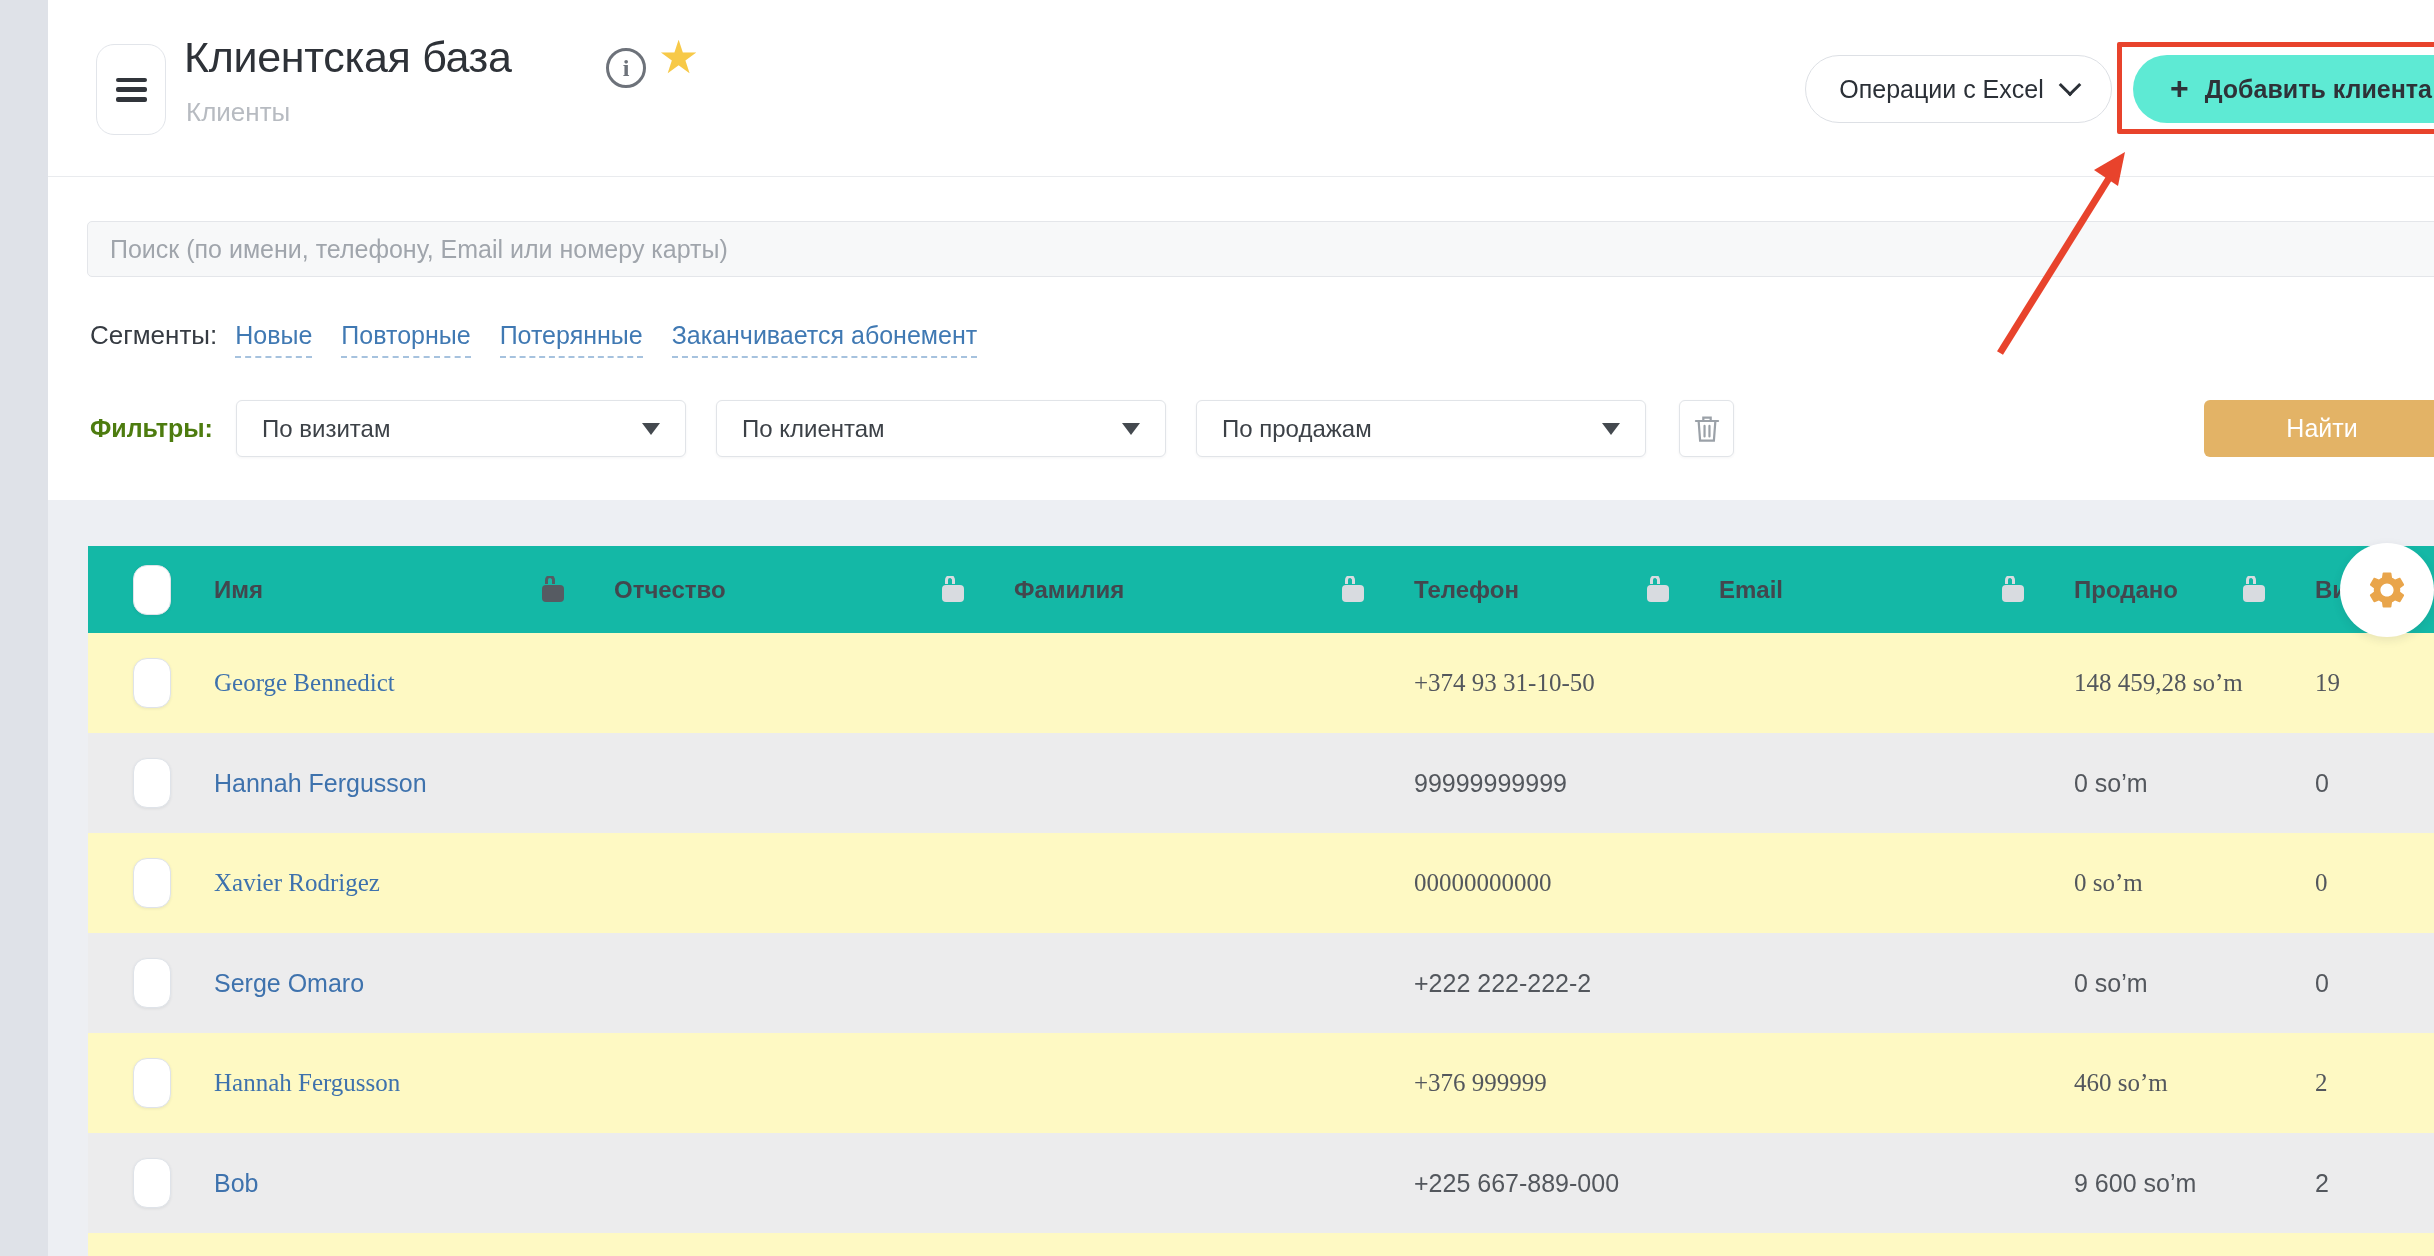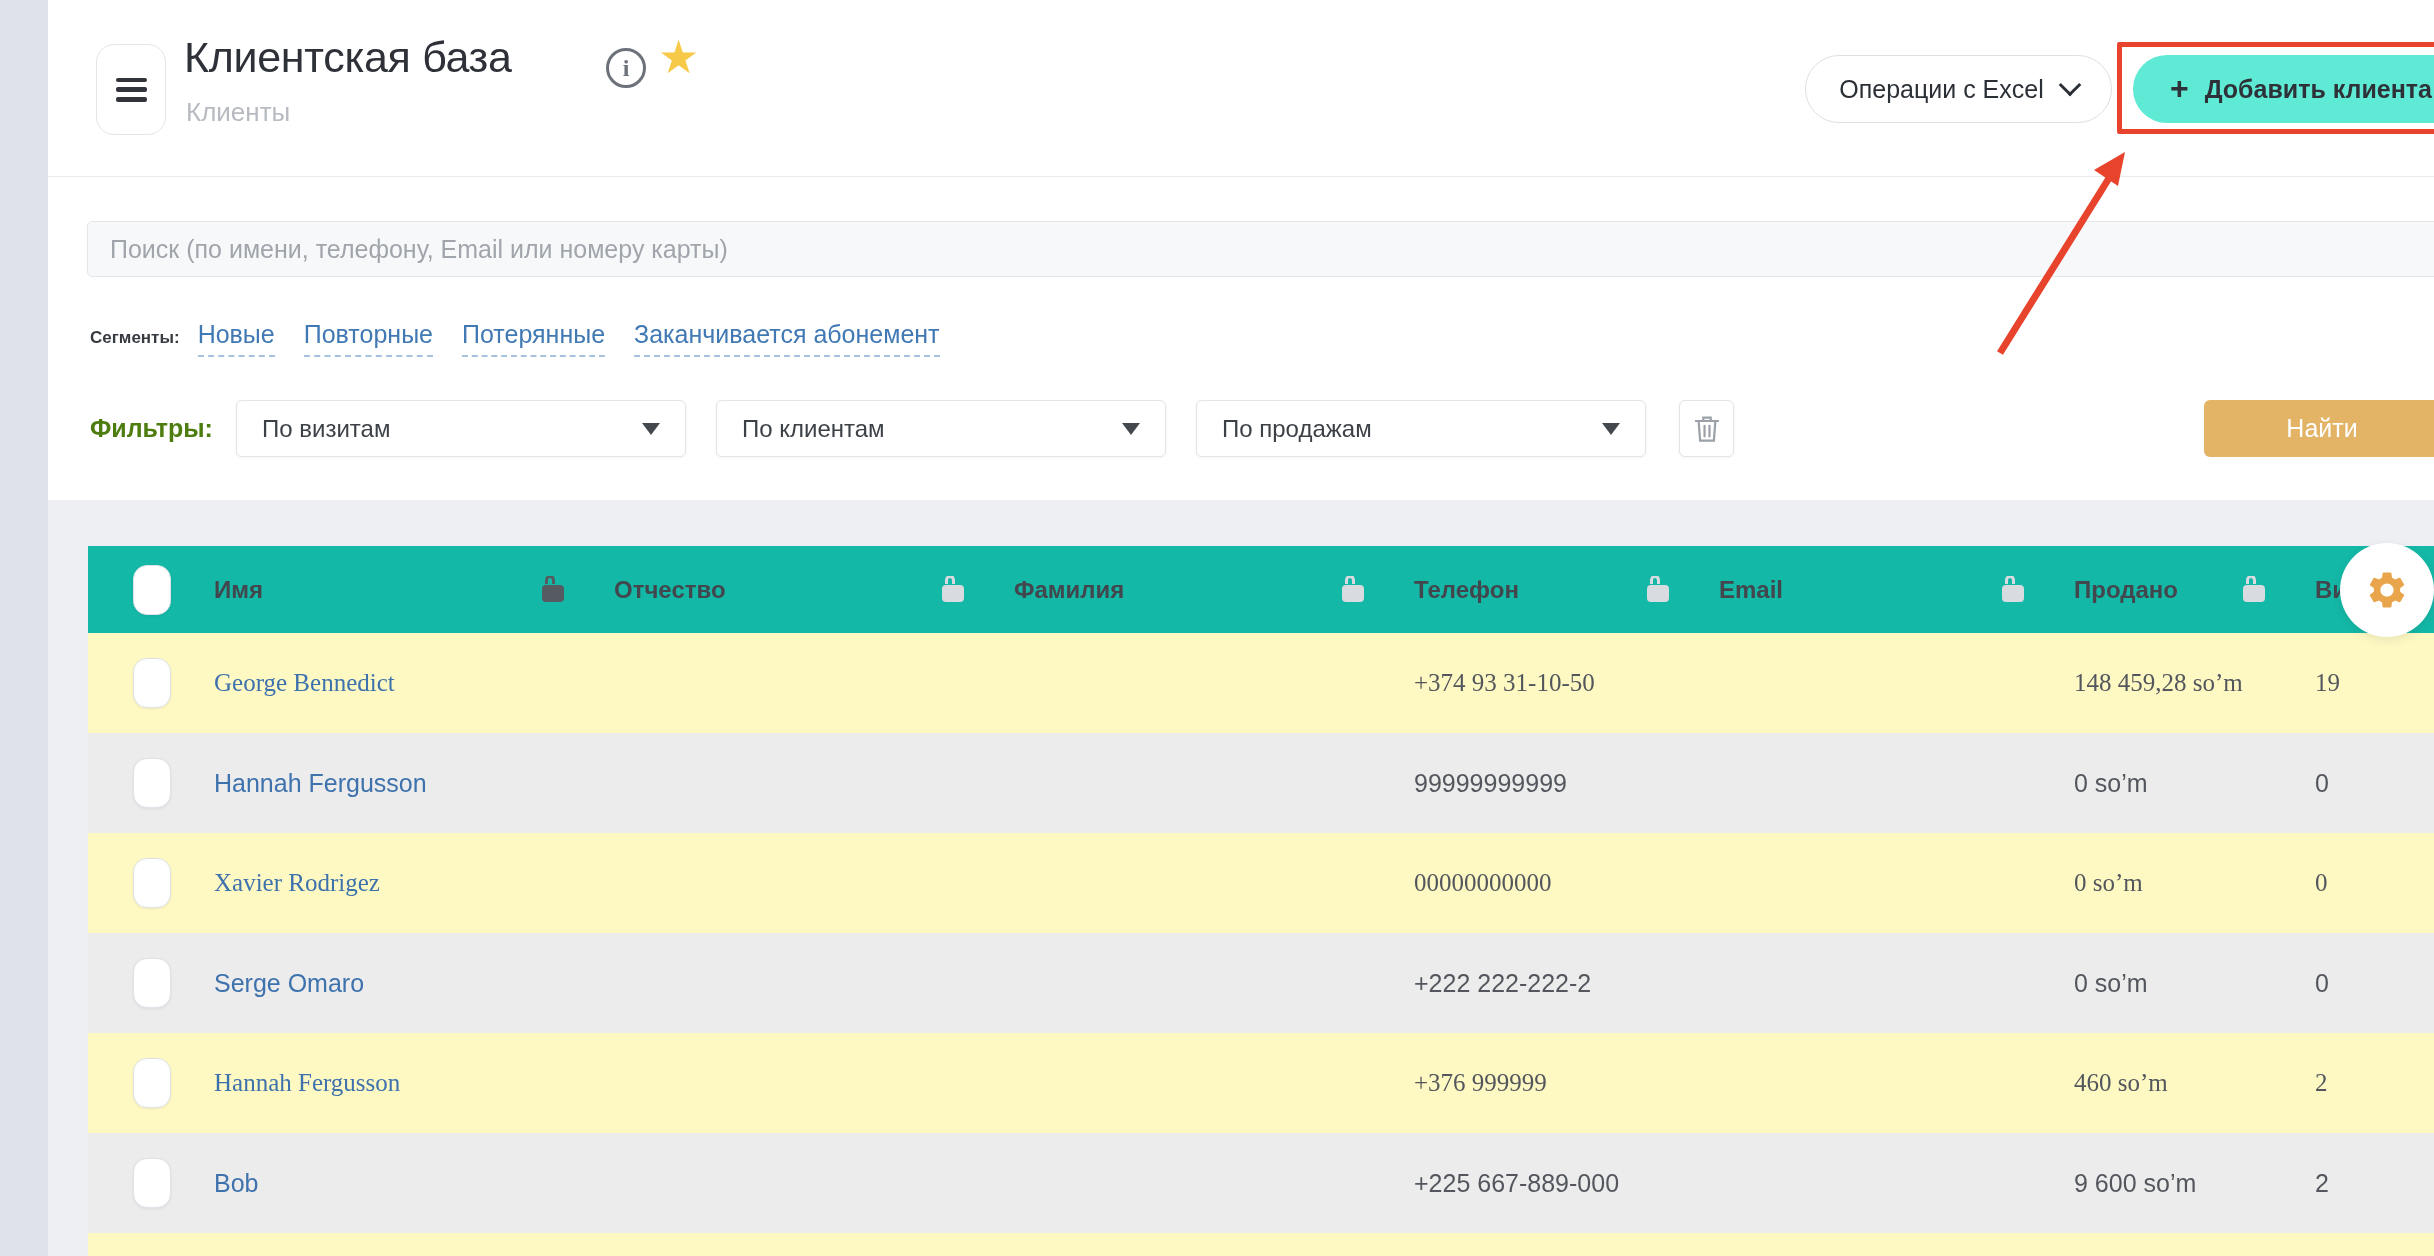--- a/index.html
+++ b/index.html
@@ -26,21 +26,21 @@
 
   
   .red-rect { position:absolute; left:2069px; top:42px; width:360px; height:92px; box-sizing:border-box; border:5px solid #e8432c; border-radius:2px; z-index:20; pointer-events:none; }
   .red-arrow { position:absolute; left:1935px; top:140px; z-index:20; pointer-events:none; }
 
   
   .search-input { position:absolute; left:39px; top:221px; width:2352px; height:56px; box-sizing:border-box; background:#f7f8f9; border:1px solid #e4e6ea; border-radius:5px; padding:0 22px; font-size:25px; color:#3a3f45; font-family:"Liberation Sans", sans-serif; outline:none; }
   .search-input::placeholder { color:#a0a5ac; }
 
   .segments { position:absolute; left:42px; top:320px; display:flex; align-items:baseline; }
-  .segments-label { font-size:17px; font-weight:700; color:#363b42; margin-right:18px; }
+  .segments-label { font-size:26px; font-weight:400; color:#363b42; margin-right:18px; }
   .segments-links { display:flex; gap:29px; }
   .segment-link { font-size:25px; color:#4079b3; border-bottom:2px dashed #a6c2de; padding-bottom:6px; cursor:pointer; white-space:nowrap; }
 
   .filters { position:absolute; left:42px; top:400px; height:57px; display:flex; align-items:center; }
   .filters-label { font-size:25px; font-weight:700; color:#4d7c0f; width:146px; flex:none; }
   .dropdown { width:450px; height:57px; box-sizing:border-box; background:#fff; border:1px solid #e1e4e8; border-radius:6px; box-shadow:0 1px 3px rgba(30,40,60,.05); display:flex; align-items:center; justify-content:space-between; padding:0 25px; margin-right:30px; cursor:pointer; }
   .dd-label { font-size:24px; color:#3c4147; }
   .dd-caret { width:0; height:0; border-left:9px solid transparent; border-right:9px solid transparent; border-top:12px solid #44494f; }
   .trash-btn { width:55px; height:57px; box-sizing:border-box; background:#fff; border:1px solid #e1e4e8; border-radius:6px; box-shadow:0 1px 3px rgba(30,40,60,.05); margin-left:3px; display:flex; align-items:center; justify-content:center; cursor:pointer; }
   .find-btn { position:absolute; left:2156px; top:400px; width:236px; height:57px; background:#e3b366; border:none; border-radius:6px; color:#fff; font-size:25px; font-weight:500; cursor:pointer; }

